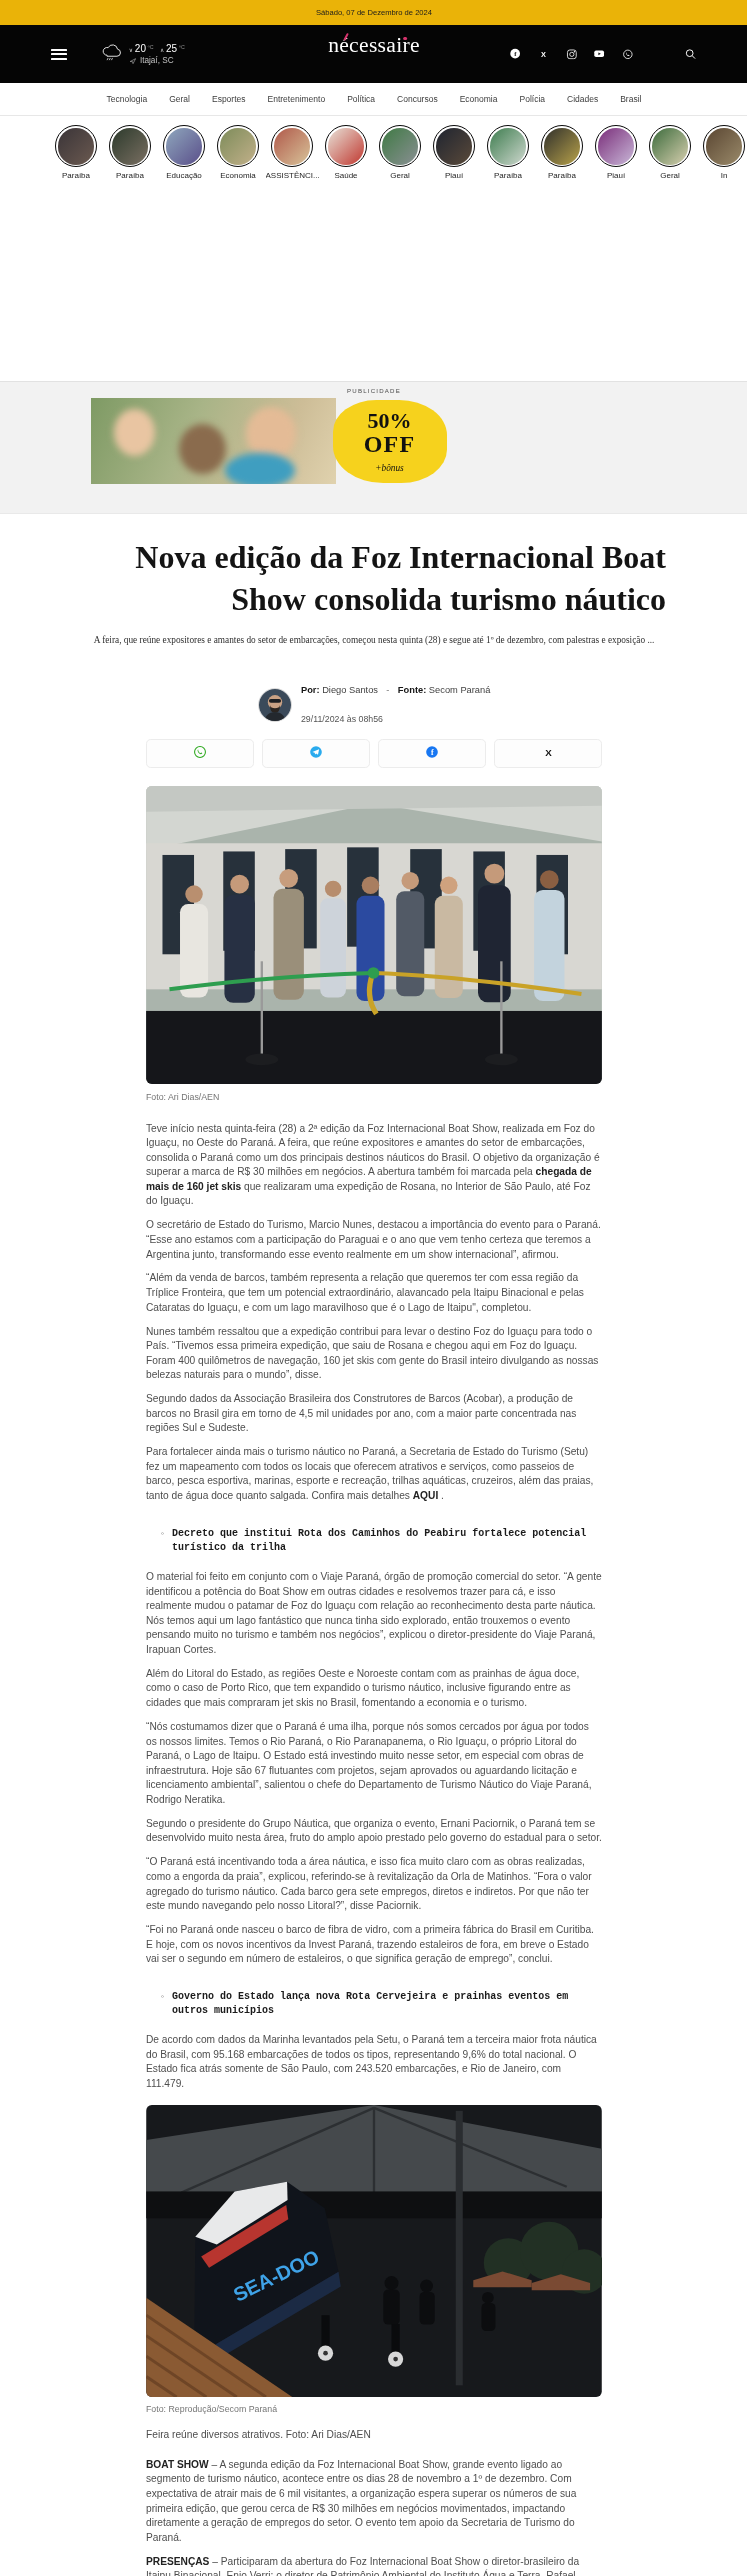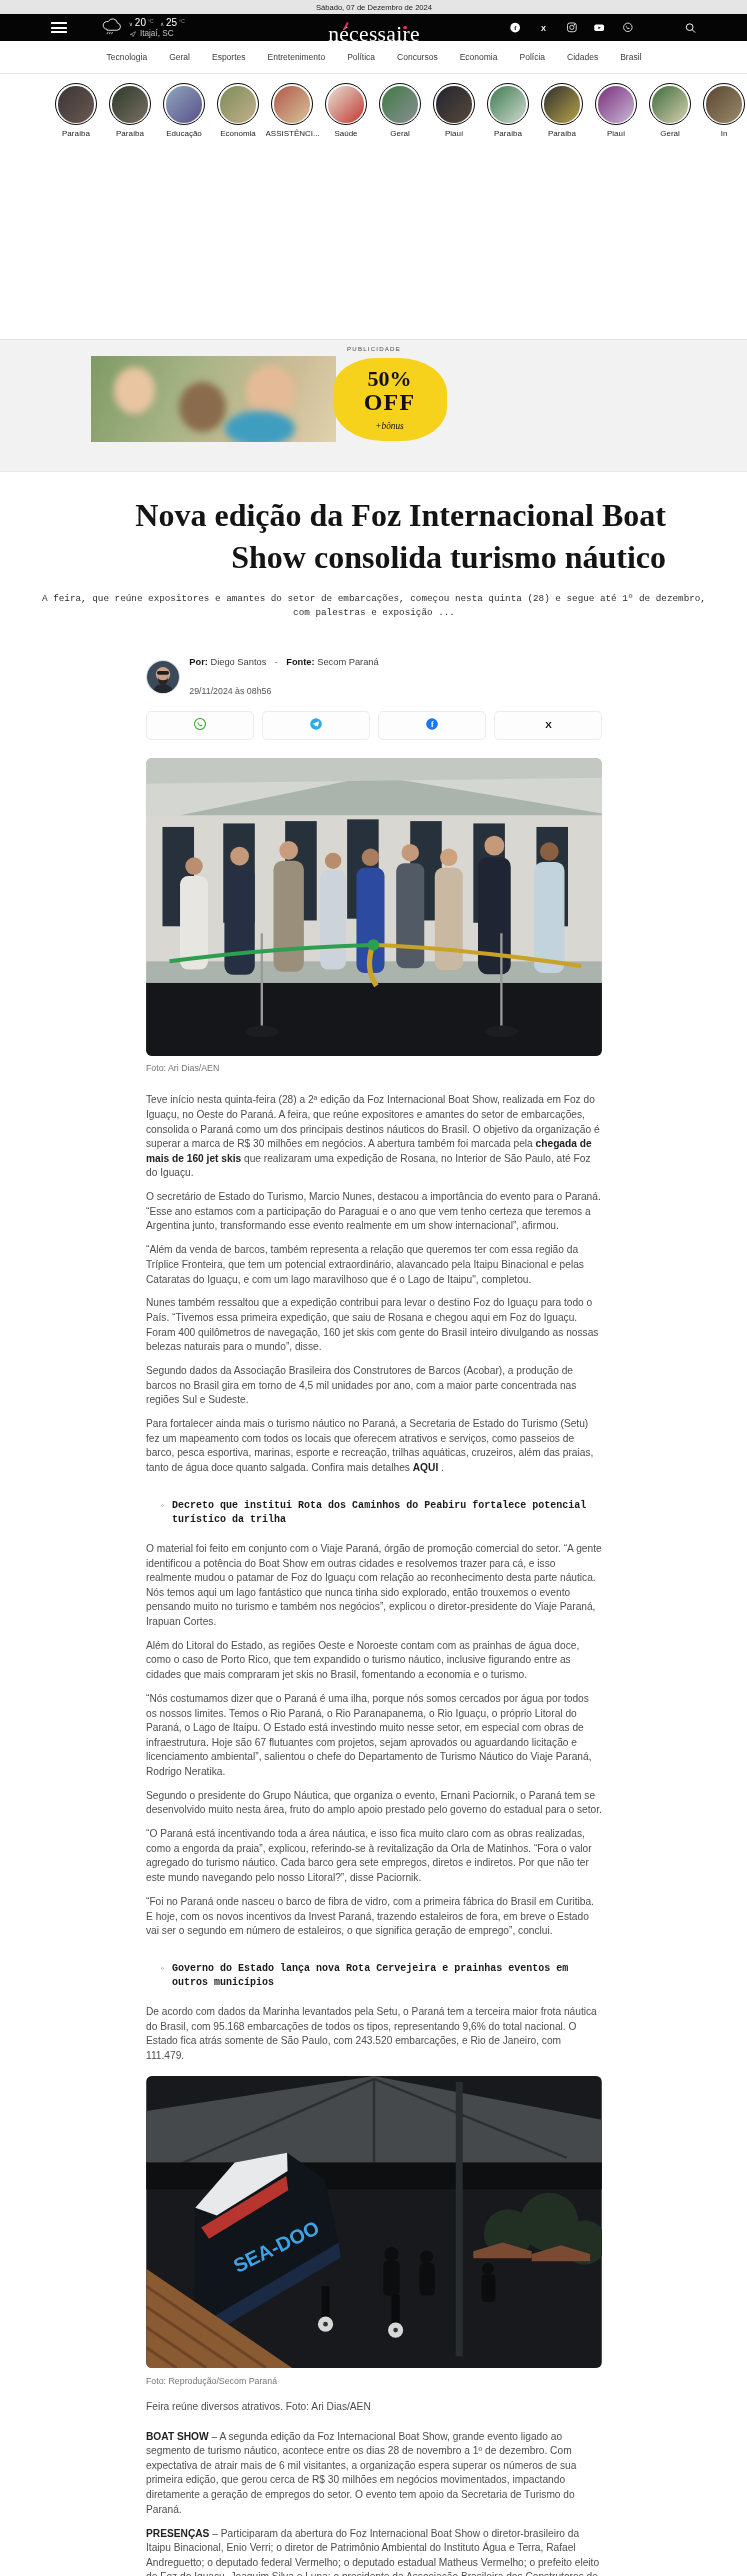--- a/index.html
+++ b/index.html
@@ -1,24 +1,24 @@
 <!DOCTYPE html>
 <html lang="pt-BR" style="font-size:9.3px"><head>
 <meta charset="utf-8">
 <style>
   * { box-sizing: border-box; margin: 0; padding: 0; }
   html,body { width:748px; background:#fff; }
   body { height:2576px; overflow:hidden; font-family:"Liberation Sans",sans-serif; position:relative; }
 
   
-  .datebar { height:14px; background:#e5e5e5; display:flex; align-items:center; justify-content:center;
+  .datebar { height:25px; background:#eab308; display:flex; align-items:center; justify-content:center;
              font-size:7.6px; color:#1c1c1c; }
 
   
-  .blackbar { height:27px; background:#050505; display:flex; align-items:center; position:relative; }
+  .blackbar { height:58px; background:#050505; display:flex; align-items:center; position:relative; }
   .burger { width:16px; height:11px; margin-left:51px; display:flex; flex-direction:column; justify-content:space-between; cursor:pointer; }
   .burger i { display:block; height:2px; background:#fff; border-radius:0.6px; }
   .weather { display:flex; align-items:center; margin-left:34px; color:#fff; }
   .weather svg { width:22px; height:20px; }
   .wtxt { margin-left:5.8px; }
   .wtemps { font-size:10px; display:flex; align-items:baseline; gap:1.8px; }
   .warrow { font-size:5.8px; color:#ddd; }
   .wunit { font-size:5.3px; color:#8f8f8f; position:relative; top:-2.9px; }
   .wloc { font-size:8.2px; color:#c2c2c2; margin-top:1.8px; display:flex; align-items:center; gap:3.5px; }
   .wloc svg { width:7.6px; height:7.6px; }
@@ -55,24 +55,24 @@
   .adbadge .off { font-size:24px; font-weight:bold; line-height:1.05; letter-spacing:1.2px; }
   .adbadge .bonus { font-size:9.3px; font-style:italic; margin-top:5.8px; }
   .adblue { flex:1; background:#4a55c0; display:flex; flex-direction:column; align-items:center; justify-content:center; }
   .adt1 { font-family:"Liberation Serif",serif; font-style:italic; font-weight:bold; color:#fff; font-size:20px; line-height:1; }
   .adt2 { font-family:"Liberation Serif",serif; font-style:italic; font-weight:bold; color:#f2545b; font-size:24.5px; line-height:1; margin-top:-1.2px; }
   .adt3 { color:#fff; font-size:9.6px; margin-top:5.3px; line-height:1.45; text-align:center; }
 
   
   .title { margin:22px auto 0; max-width:584px; text-align:right; font-family:"Liberation Serif",serif;
            font-weight:bold; font-size:32px; line-height:1.32; color:#141414; }
-  .subtitle { margin:14px auto 0; max-width:683px; text-align:center; font-family:Liberation Mono, monospace;
+  .subtitle { margin:14px auto 0; max-width:683px; text-align:center; font-family:Liberation Serif, serif;
               font-size:9.3px; color:#2f2f2f; line-height:1.5; }
   .col { width:456px; margin:0 auto; }
-  .byline { margin-top:37px; display:flex; align-items:center; }
+  .byline { margin-top:37px; display:flex; align-items:center;justify-content:center; }
   .avatar { width:34px; height:34px; border-radius:50%; overflow:hidden; border:1.2px solid #d9d9d9; flex:0 0 34px; }
   .bytext { margin-left:9.3px; }
   .byrow1 { font-size:9.3px; color:#3f3f3f; }
   .byrow1 b { color:#161616; }
   .bysep { margin:0 5.8px; color:#777; }
   .byrow2 { font-size:8.8px; color:#555; margin-top:19px; }
   .shares { margin-top:15px; display:flex; gap:8.2px; }
   .share-btn { flex:1; height:29px; background:#fdfdfd; border:0.6px solid #ececec; border-radius:4.7px;
                display:flex; align-items:center; justify-content:center; cursor:pointer; }
   .figure { margin-top:17.5px; border-radius:5.8px; overflow:hidden; }

